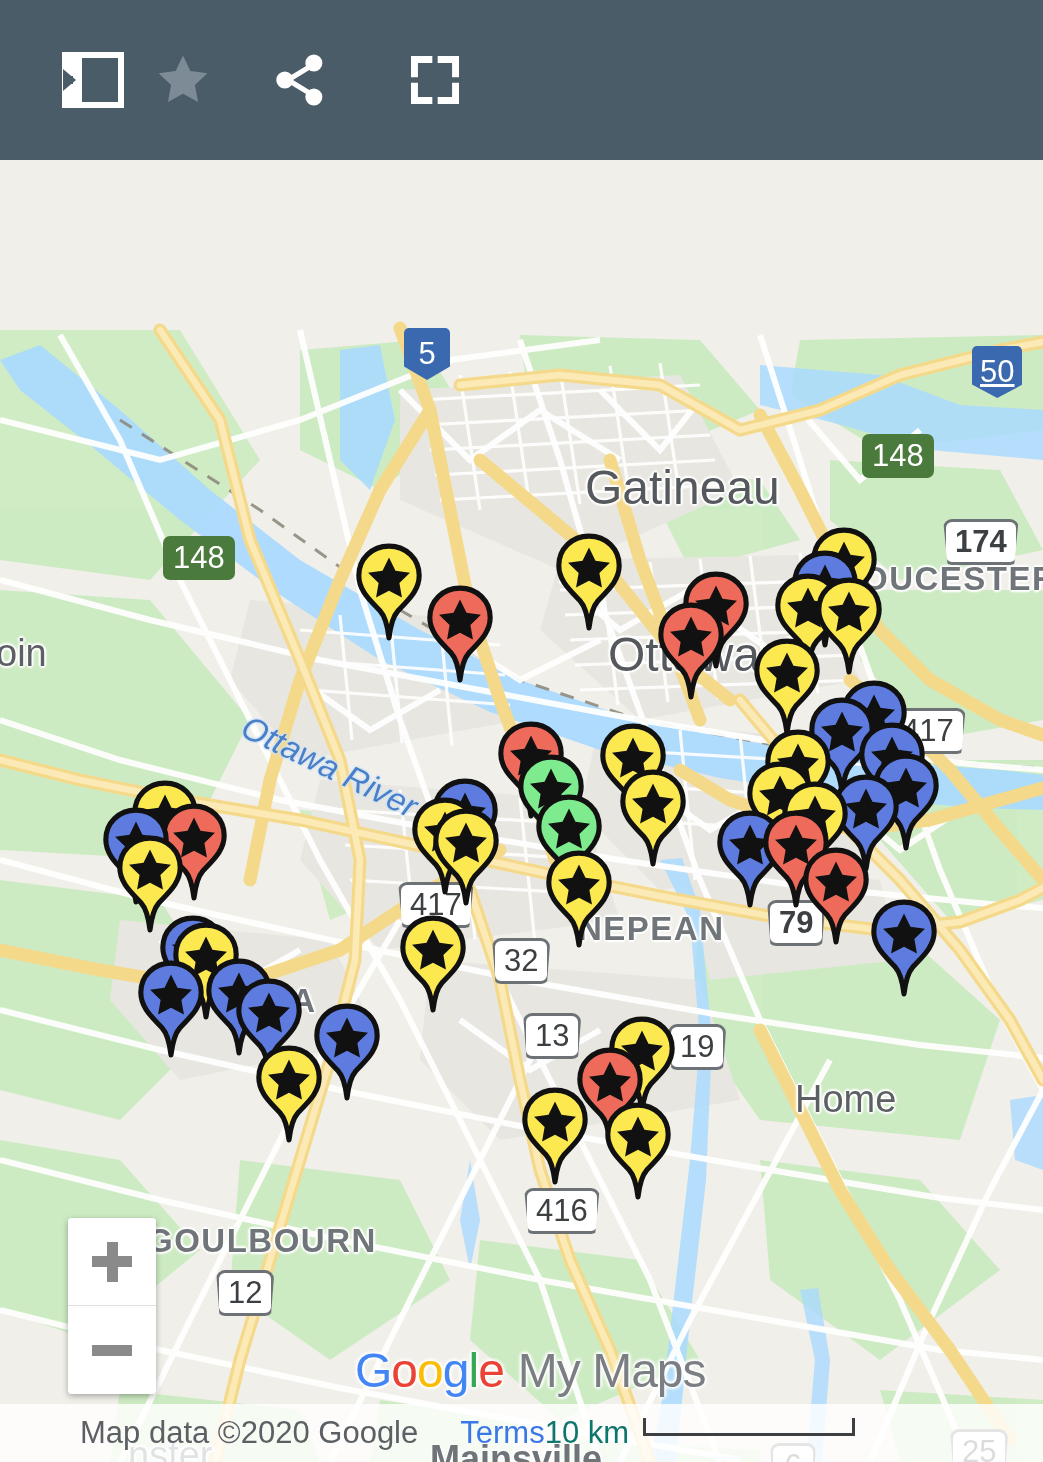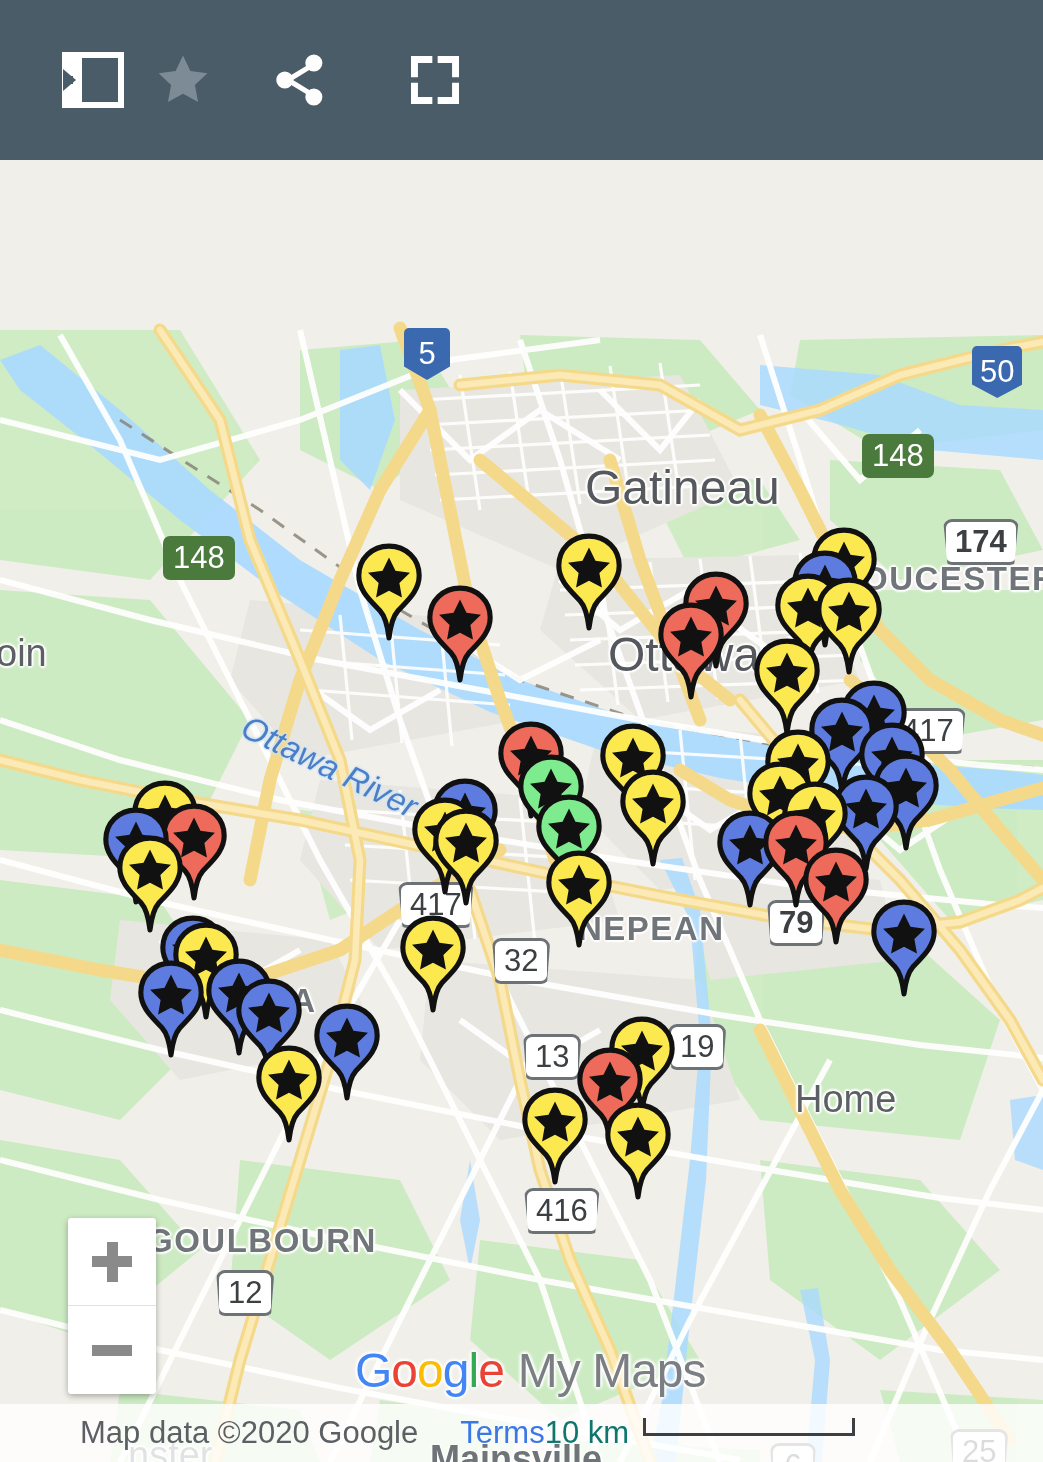--- a/index.html
+++ b/index.html
@@ -335,29 +335,29 @@
         <div class="maplabel lbl-area" style="left: 578px; top: 750px;">NEPEAN</div>
         <div class="maplabel lbl-area" style="left: 862px; top: 400px;">OUCESTER</div>
         <div class="maplabel lbl-area" style="left: 272px; top: 822px;">TA</div>
         <div class="maplabel lbl-area" style="left: 147px; top: 1062px;">GOULBOURN</div>
         <div class="maplabel lbl-town" style="left: 128px; top: 1274px;">nster</div>
         <div class="maplabel lbl-water" style="left: 252px; top: 548px; transform: rotate(26deg); transform-origin: left top;">Ottawa River</div>
       </div>
 
     <div id="map-shields">
         <div class="shield shield-qc-blue" style="left: 404px; top: 168px;">5</div>
-        <div class="shield shield-qc-blue" style="left: 972px; top: 186px;">50</div>
+        <div class="shield shield-qc-blue" style="left: 972px; top: 186px; text-decoration: underline;">50</div>
         <div class="shield shield-qc-green" style="left: 862px; top: 274px;">148</div>
         <div class="shield shield-qc-green" style="left: 163px; top: 376px;">148</div>
         <div class="shield shield-on" style="left: 943px; top: 359px; font-weight: bold;">174</div>
         <div class="shield shield-on" style="left: 890px; top: 548px;">417</div>
         <div class="shield shield-on" style="left: 398px; top: 722px;">417</div>
         <div class="shield shield-on" style="left: 492px; top: 778px;">32</div>
         <div class="shield shield-on" style="left: 767px; top: 740px; font-weight: bold;">79</div>
-        <div class="shield shield-on" style="left: 523px; top: 874px;">13</div>
+        <div class="shield shield-on" style="left: 523px; top: 853px;">13</div>
         <div class="shield shield-on" style="left: 668px; top: 864px;">19</div>
         <div class="shield shield-on" style="left: 524px; top: 1028px;">416</div>
         <div class="shield shield-on" style="left: 216px; top: 1110px;">12</div>
         <div class="shield shield-on" style="left: 950px; top: 1269px;">25</div>
         <div class="shield shield-on" style="left: 770px; top: 1283px;">6</div>
       </div>
 
     <div id="map-markers">
         <div class="marker" style="left: 353px; top: 383px; z-index: 483;">
           <svg viewBox="0 0 36 50">

